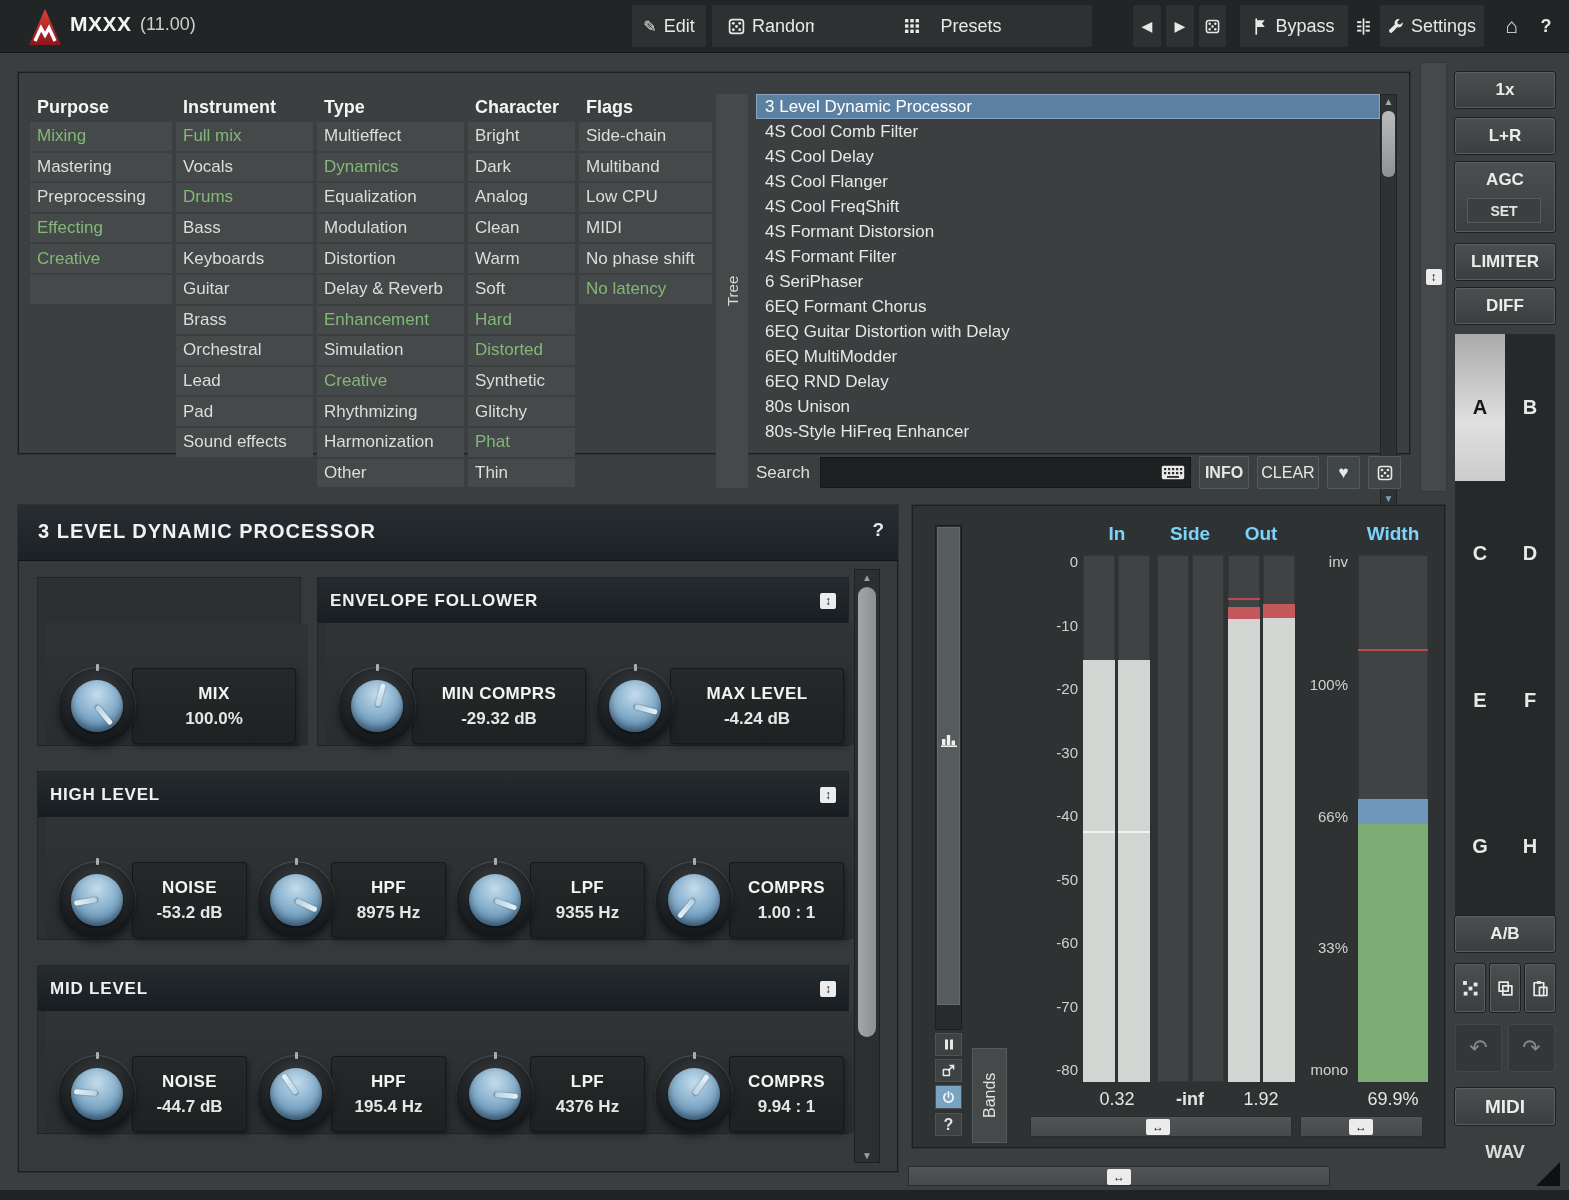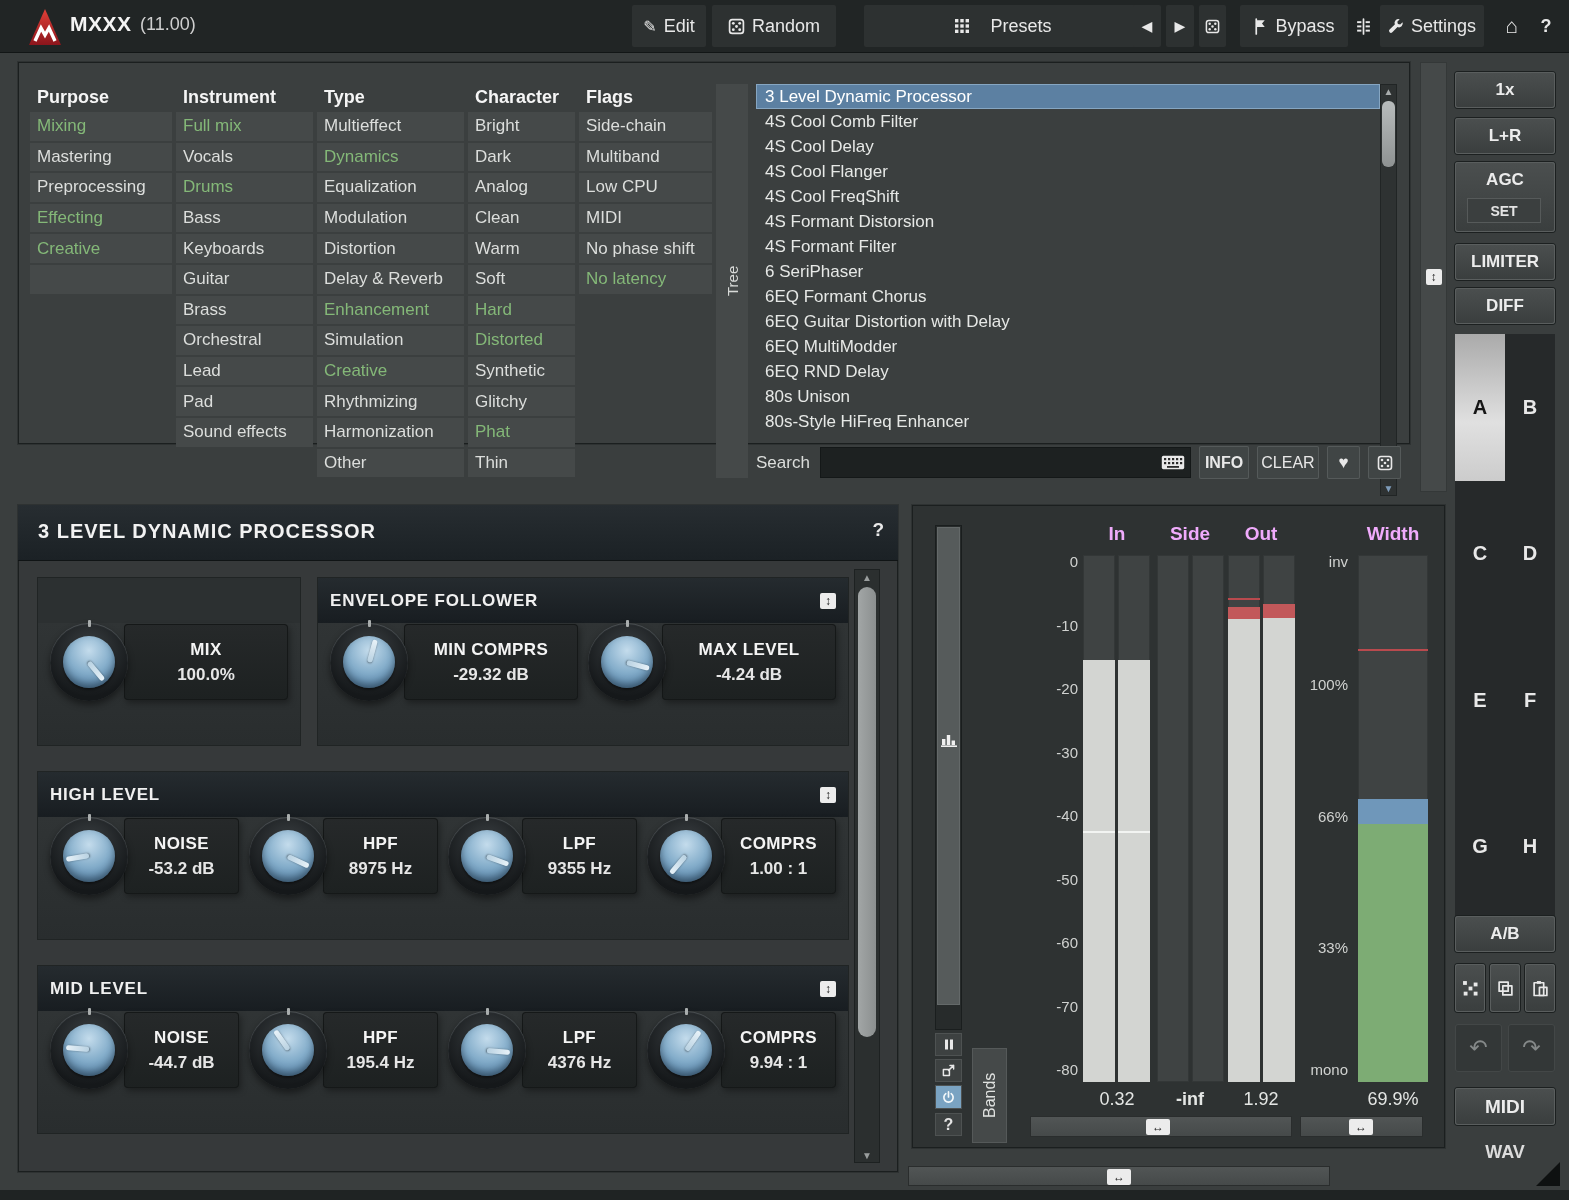--- a/index.html
+++ b/index.html
@@ -8,21 +8,21 @@
         -webkit-font-smoothing:antialiased;}
   .ni{user-select:none;}
   
   #topbar{position:absolute;left:0;top:0;width:1569px;height:52px;background:#212525;border-bottom:1px solid #121616;}
   .tbtn{position:absolute;top:5px;height:42px;background:#2d3131;border-radius:2px;display:flex;align-items:center;justify-content:center;gap:7px;font-size:18px;color:#e8e8e8;cursor:pointer;}
   .tbtn svg{display:block;}
   #logo{position:absolute;left:28px;top:8px;width:34px;height:38px;}
   #appname{position:absolute;left:70px;top:12px;font-size:21px;font-weight:bold;color:#f4f4f4;letter-spacing:.5px;}
   #appver{position:absolute;left:140px;top:14px;font-size:18px;color:#cfcfcf;}
   
-  #browser{position:absolute;left:18px;top:62px;width:1392px;height:382px;background:#3b3f3f;box-shadow:inset 0 0 0 1px #1b1f1f, 0 0 0 1px #2e3232;}
+  #browser{position:absolute;left:18px;top:72px;width:1392px;height:382px;background:#3b3f3f;box-shadow:inset 0 0 0 1px #1b1f1f, 0 0 0 1px #2e3232;}
   #filters{position:absolute;left:12px;top:22px;display:flex;gap:4px;}
   .fcol{display:flex;flex-direction:column;gap:2px;}
   .fhead{height:26px;font-size:18px;font-weight:bold;color:#f5f5f5;display:flex;align-items:center;padding-left:7px;}
   .fcell{height:28.6px;background:#454949;color:#dcdedc;font-size:17px;display:flex;align-items:center;padding-left:7px;box-sizing:border-box;cursor:pointer;}
   .fcell.on{color:#84b878;}
   .fcell.blank{cursor:default;}
   #tree-btn{position:absolute;left:698px;top:22px;width:32px;height:394px;background:#454949;color:#d8dad8;font-size:15px;display:flex;align-items:center;justify-content:center;writing-mode:vertical-rl;transform:rotate(180deg);cursor:pointer;}
   #preset-list{position:absolute;left:738px;top:22px;width:624px;height:350px;overflow:hidden;}
   .prow{height:25px;font-size:17px;color:#e6e8e6;display:flex;align-items:center;padding-left:9px;cursor:pointer;white-space:nowrap;}
   .prow.sel{background:#5c80a2;box-shadow:inset 0 0 0 1px #86a6c2;color:#fff;}
@@ -54,21 +54,21 @@
   #wav-label{position:absolute;left:0;top:1080px;width:100px;text-align:center;font-size:18px;font-weight:bold;color:#dcdcdc;}
   #corner-tri{position:absolute;left:1536px;top:1162px;width:0;height:0;border-left:24px solid transparent;border-bottom:24px solid #0e1111;cursor:nwse-resize;}
   
   #device{position:absolute;left:18px;top:505px;width:880px;height:667px;background:#36393a;box-shadow:inset 0 0 0 1px #1b1f1f,0 0 0 1px #2e3232;}
   #device-header{position:absolute;left:0;top:0;width:100%;height:56px;background:linear-gradient(180deg,#272d31,#1b2125);border-bottom:1px solid #101415;box-sizing:border-box;}
   #device-title{position:absolute;left:20px;top:15px;font-size:20px;font-weight:bold;letter-spacing:1px;color:#f2f2f2;}
   #device-help{position:absolute;right:14px;top:14px;font-size:19px;font-weight:bold;color:#e8e8e8;cursor:pointer;}
   .section{position:absolute;height:167px;background:#2c3031;box-shadow:0 0 0 1px #202424;}
   .sechead{position:absolute;left:0;top:0;width:100%;height:45px;background:linear-gradient(180deg,#252b2f,#181d21);display:flex;align-items:center;box-sizing:border-box;padding:0 12px;}
   .sectitle{font-size:17px;font-weight:bold;letter-spacing:.8px;color:#f0f0f0;flex:1;}
-  .secbody{position:absolute;left:0;top:45px;width:100%;height:122px;display:flex;align-items:flex-start;box-sizing:border-box;padding:0 12px;gap:10px;background:linear-gradient(180deg,#303435,#292d2e);}
+  .secbody{position:absolute;left:8px;top:45px;width:100%;height:122px;display:flex;align-items:flex-end;box-sizing:border-box;padding:0 12px;gap:10px;background:linear-gradient(180deg,#303435,#292d2e);}
   .pgroup{flex:1;display:flex;align-items:center;min-width:0;}
   .knob{position:relative;width:78px;height:78px;flex:0 0 78px;border-radius:50%;background:radial-gradient(circle at 50% 35%,#3c4144,#15181a 72%);box-shadow:0 4px 7px rgba(0,0,0,.45), inset 0 1px 1px #4e5356;cursor:pointer;z-index:2;}
   .ktick{position:absolute;left:50%;top:-3px;width:3px;height:7px;margin-left:-1.5px;background:#a9adad;border-radius:1px;}
   .kball{position:absolute;left:13px;top:13px;width:52px;height:52px;border-radius:50%;background:radial-gradient(circle at 50% 28%,#c4dcec,#85aecb 48%,#5d89ad 78%,#49708f);box-shadow:inset 0 -4px 7px rgba(0,0,0,.35),0 2px 3px rgba(0,0,0,.5);}
   .pwrap{position:absolute;left:0;top:0;width:78px;height:78px;}
   .ptr{position:absolute;left:50%;top:16px;width:5px;height:23px;margin-left:-2.5px;background:linear-gradient(180deg,#e8f2f8,#b9d2e2);border-radius:3px;box-shadow:0 1px 2px rgba(0,0,0,.45);}
   .pdisp{flex:1;height:76px;margin-left:-4px;background:linear-gradient(180deg,#26292a,#1d2121);border-radius:4px;box-shadow:inset 0 0 0 1px #151818,2px 3px 6px rgba(0,0,0,.35);display:flex;flex-direction:column;align-items:center;justify-content:center;gap:5px;cursor:pointer;min-width:0;}
   .plabel{font-size:17px;font-weight:bold;color:#f4f4f4;letter-spacing:.4px;white-space:nowrap;}
   .pvalue{font-size:17px;font-weight:bold;color:#e6e6e6;white-space:nowrap;}
   .vscroll{position:absolute;background:#24282866;box-shadow:inset 0 0 0 1px #1d2121;}
@@ -76,21 +76,21 @@
   .vthumb{position:absolute;left:4px;width:18px;background:linear-gradient(90deg,#a2a6a6,#8b8f8f);border-radius:9px;cursor:pointer;}
   .varrow{position:absolute;left:0;width:26px;height:16px;display:flex;align-items:center;justify-content:center;font-size:10px;color:#9a9e9e;cursor:pointer;}
   
   #meters{position:absolute;left:912px;top:505px;width:533px;height:643px;background:#2e3232;box-shadow:inset 0 0 0 1px #1b1f1f,0 0 0 1px #2e3232;}
   #mslider{position:absolute;left:23px;top:20px;width:27px;height:505px;background:#272b2b;box-shadow:inset 0 0 0 1px #1a1e1e;}
   #mslider .mthumb{position:absolute;left:2px;top:2px;width:23px;height:478px;background:#565b5b;box-shadow:inset 0 0 0 1px #646969;}
   #mslider svg{position:absolute;left:6px;top:208px;}
   .mbtn{position:absolute;left:23px;width:27px;height:23px;background:#3d4141;box-shadow:inset 0 0 0 1px #4e5252;display:flex;align-items:center;justify-content:center;color:#e4e4e4;cursor:pointer;}
   .mbtn.power{background:#7aa3c2;}
   #bands-btn{position:absolute;left:60px;top:543px;width:35px;height:95px;background:#454949;box-shadow:inset 0 0 0 1px #555959;color:#e0e2e0;font-size:16px;display:flex;align-items:center;justify-content:center;writing-mode:vertical-rl;transform:rotate(180deg);cursor:pointer;}
-  .mgroup-label{position:absolute;top:18px;font-size:19px;font-weight:bold;color:#f0abfc;text-align:center;width:80px;margin-left:-40px;}
+  .mgroup-label{position:absolute;top:18px;font-size:19px;font-weight:bold;color:#7dd3fc;text-align:center;width:80px;margin-left:-40px;}
   .dblab{position:absolute;left:60px;width:106px;text-align:right;font-size:15px;color:#d0d2d0;}
   .wlab{position:absolute;left:340px;width:96px;text-align:right;font-size:15px;color:#d0d2d0;}
   .bar{position:absolute;top:50px;height:527px;background:#3f4343;box-shadow:inset 0 0 0 1px #333737;}
   .bar .fill{position:absolute;left:0;width:100%;bottom:0;background:#d3d5d2;}
   .redcap{position:absolute;left:0;width:100%;background:#c2585a;}
   .redline{position:absolute;left:0;width:100%;height:2px;background:#b94a4e;}
   .avgline{position:absolute;left:0;width:100%;height:2px;background:#f2f4f2;}
   .bluecap{position:absolute;left:0;width:100%;background:#6f97ba;}
   .greenfill{position:absolute;left:0;width:100%;bottom:0;background:#7dac74;}
   .mval{position:absolute;top:584px;font-size:18px;color:#e4e6e4;text-align:center;width:110px;margin-left:-55px;}
@@ -128,21 +128,21 @@
       <svg width="17" height="17" viewBox="0 0 16 16">
           <rect x="1.5" y="1.5" width="13" height="13" rx="2.5" class="st"></rect>
           <circle cx="5" cy="5" r="1.3" class="fl"></circle>
           <circle cx="11" cy="5" r="1.3" class="fl"></circle>
           <circle cx="8" cy="8" r="1.3" class="fl"></circle>
           <circle cx="5" cy="11" r="1.3" class="fl"></circle>
           <circle cx="11" cy="11" r="1.3" class="fl"></circle>
         </svg>
       <span>Random</span>
     </div>
-    <div class="tbtn" style="left:864px;width:278px;gap:20px;">
+    <div class="tbtn" style="left:814px;width:278px;gap:20px;">
       <svg width="16" height="16" viewBox="0 0 16 16">
           <g class="fl">
             <rect x="1" y="1" width="3.4" height="3.4"></rect>
             <rect x="6.3" y="1" width="3.4" height="3.4"></rect>
             <rect x="11.6" y="1" width="3.4" height="3.4"></rect>
             <rect x="1" y="6.3" width="3.4" height="3.4"></rect>
             <rect x="6.3" y="6.3" width="3.4" height="3.4"></rect>
             <rect x="11.6" y="6.3" width="3.4" height="3.4"></rect>
             <rect x="1" y="11.6" width="3.4" height="3.4"></rect>
             <rect x="6.3" y="11.6" width="3.4" height="3.4"></rect>

